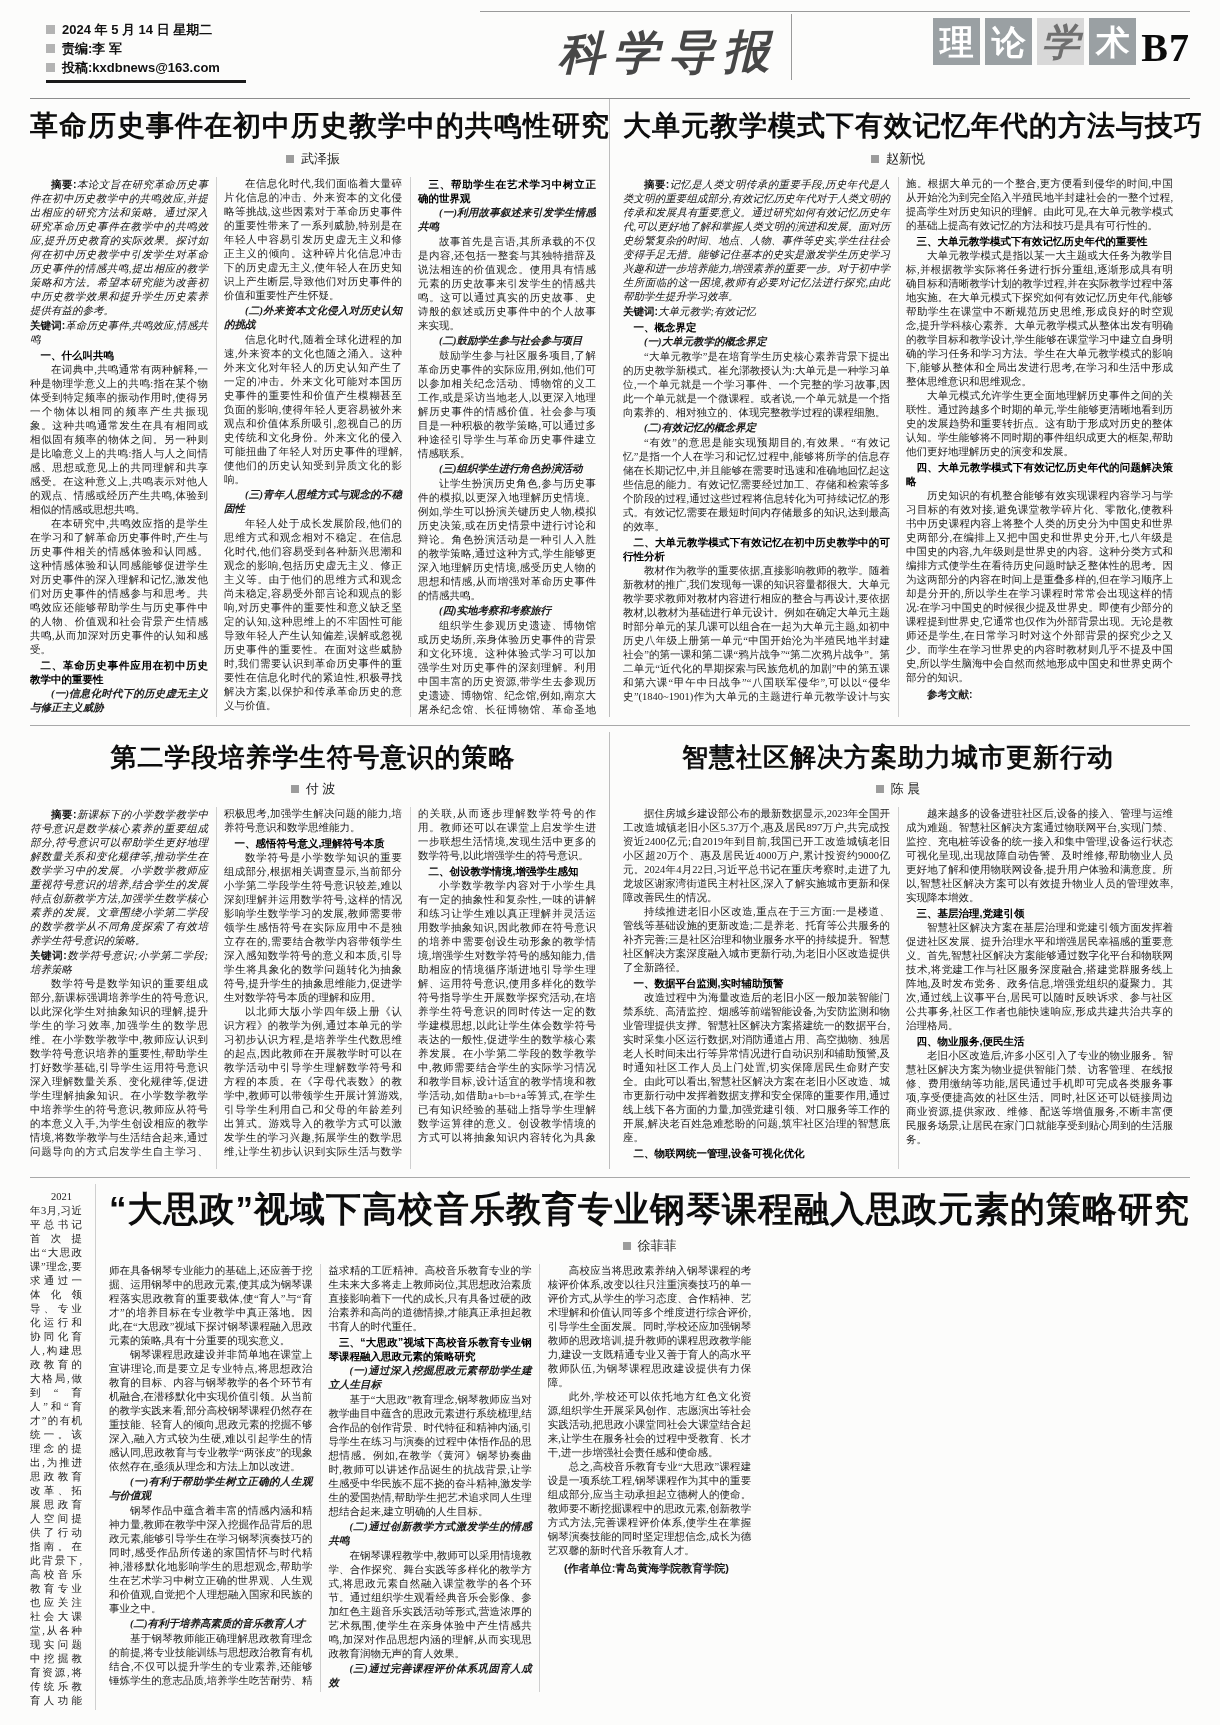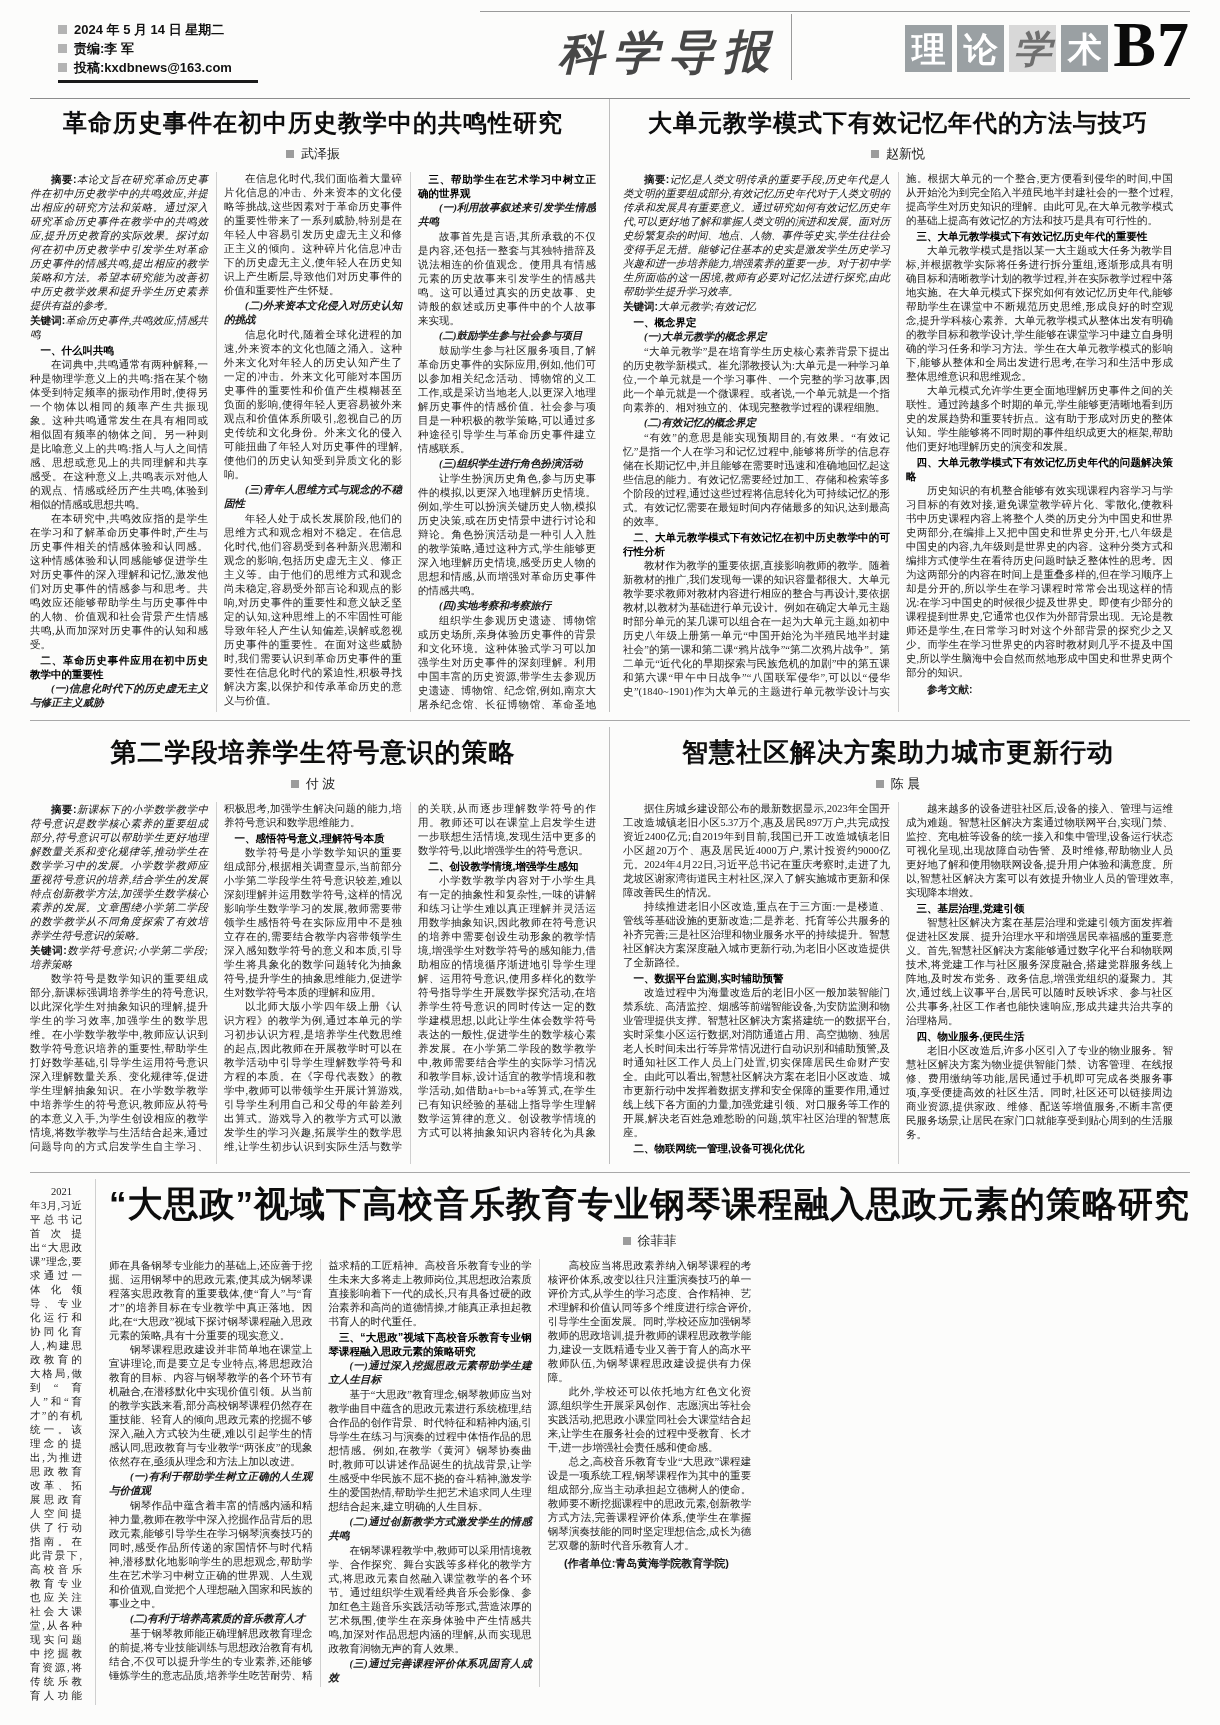--- a/index.html
+++ b/index.html
@@ -1,44 +1,44 @@
 <!DOCTYPE html>
 <html><head>
 <meta charset="utf-8">
 <style>
   html,body { margin:0; padding:0; background:#e8e8e8; }
   .page { position:relative; width:1220px; height:1725px; margin:0 auto; background:#fcfcfb;
           font-family:"Liberation Serif",serif; color:#1c1c1c; overflow:hidden; }
   
   .hdr { position:relative; height:98px; margin:0 30px; }
   .hdr-rule-top { position:absolute; left:450px; right:0; top:11px; border-top:1.5px solid #9a9a9a; }
-  .hdr-meta { position:absolute; left:28px; top:20px; font-family:"Liberation Sans",sans-serif;
+  .hdr-meta { position:absolute; left:16px; top:20px; font-family:"Liberation Sans",sans-serif;
               font-size:13px; font-weight:bold; color:#111; }
   .hdr-meta .mline { display:flex; align-items:center; gap:7px; line-height:19px; white-space:nowrap; }
   .sqb { display:inline-block; width:9px; height:9px; background:#b3b3b3; flex:0 0 auto; }
   .hdr-meta-underline { border-top:3px solid #1a1a1a; margin-top:3px; width:200px; }
   .hdr-mast { position:absolute; left:468px; top:22px; width:340px; text-align:center;
               font-family:"DejaVu Serif",serif; font-style:italic; font-weight:bold;
               font-size:46px; letter-spacing:9px; color:#474747; transform:rotate(-0.5deg); }
   .hdr-vdiv { position:absolute; right:398px; top:14px; height:66px; border-left:1px solid #9a9a9a; }
   .hdr-right { position:absolute; right:0; top:18px; display:flex; align-items:flex-end; gap:5px; }
   .sec-box { width:47px; height:47px; background:#9aa0a3; color:#fff; display:grid; place-items:center;
              font-family:"Liberation Sans",sans-serif; font-weight:bold; font-size:34px; line-height:1; }
   .sec-box.light { background:#d8d8d8; color:#6f6f6f; font-family:"DejaVu Serif",serif; font-style:italic; font-size:38px; }
-  .page-no { font-family:"Liberation Serif",serif; font-weight:bold; font-size:64px; line-height:0.85;
+  .page-no { font-family:"Liberation Serif",serif; font-weight:bold; font-size:40px; line-height:0.85;
              color:#0b0b0b; letter-spacing:1px; }
   .hdr-bottom { margin:0 30px; border-top:1.5px solid #8c8c8c; }
   
   .row { display:flex; margin:0 30px; }
   .rowsep { margin:8px 30px 6px; border-top:1px solid #a8a8a8; }
   .art { padding-top:10px; }
   .art + .art { border-left:1px solid #bdbdbd; margin-left:13px; padding-left:13px; }
   .a-w1 { width:566px; } .a-w2 { width:550px; }
   .art-title { text-align:center; font-family:"Liberation Sans",sans-serif; font-weight:bold;
-               color:#0d0d0d; font-size:24px; line-height:1.2; letter-spacing:1px; white-space:nowrap; }
+               color:#0d0d0d; font-size:28px; line-height:1.2; letter-spacing:1px; white-space:nowrap; }
   .art-title.small { font-size:26px; }
   .art-author { text-align:center; font-size:13px; margin:7px 0 9px; font-family:"Liberation Sans",sans-serif; }
   .art-author .sqa { display:inline-block; width:8px; height:8px; background:#9c9c9c; margin-right:7px; }
   .art-body { text-align:justify; font-size:10.5px; line-height:14px; overflow:hidden;
               column-gap:16px; column-rule:1px solid #cfcfcf; column-fill:auto; }
   .cols2 { column-count:2; } .cols3 { column-count:3; } .cols5 { column-count:5; }
   .h540 { height:540px; } .h360 { height:362px; } .h430 { height:428px; }
   
   .bp { margin:0; text-indent:2em; }
   .noind { text-indent:0; }

